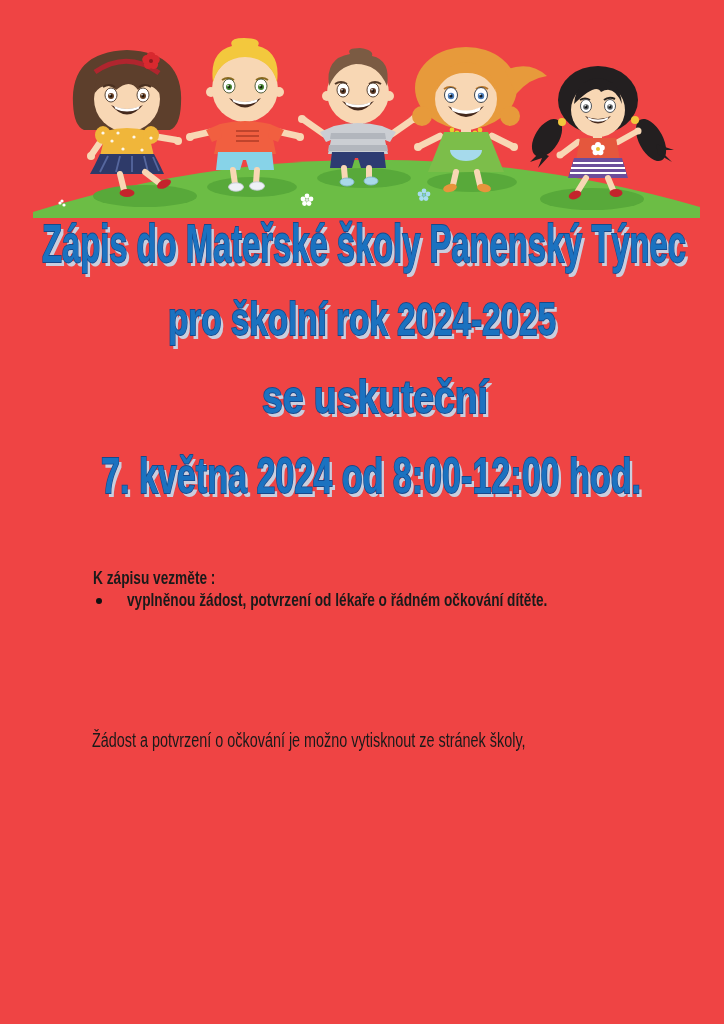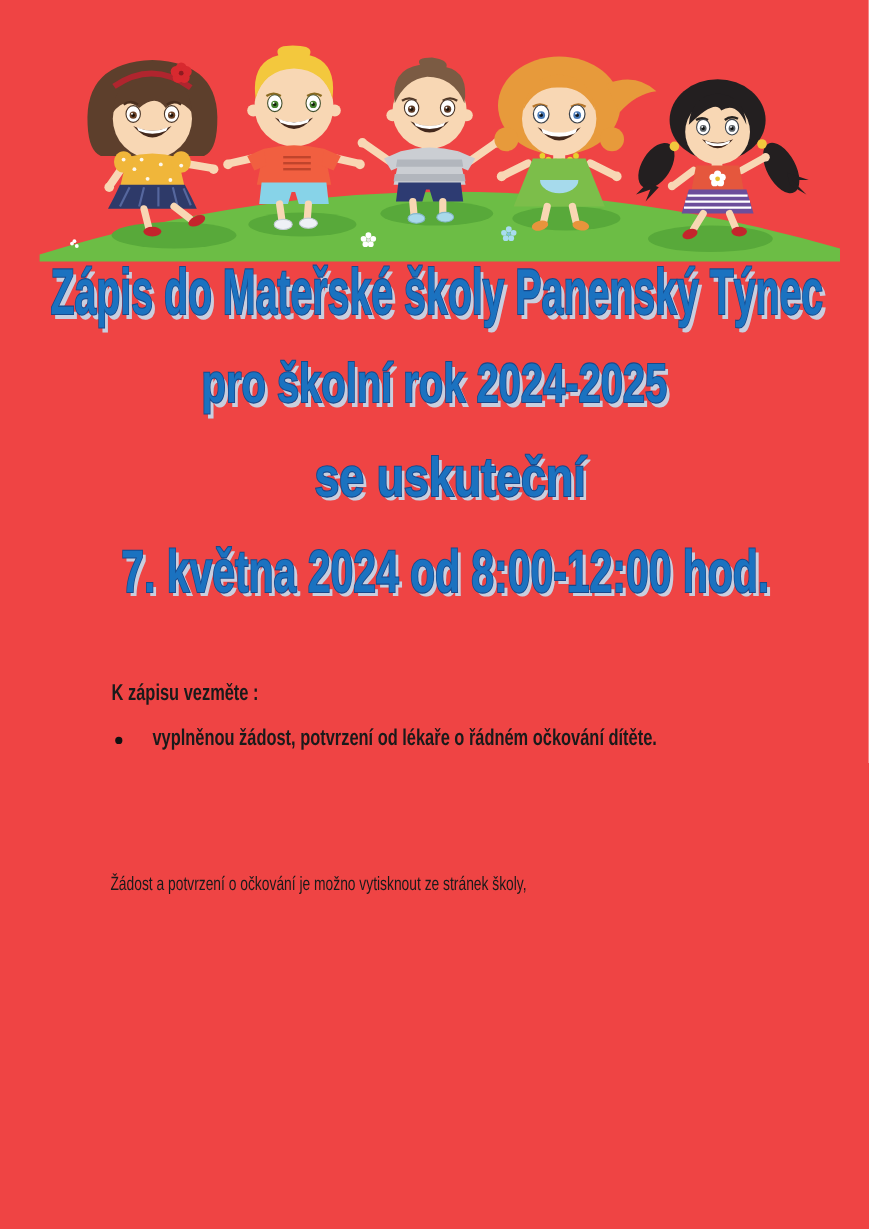--- a/index.html
+++ b/index.html
@@ -6,27 +6,27 @@
   body{width:724px;height:1024px;position:relative;overflow:hidden;
        font-family:"Liberation Sans","DejaVu Sans",sans-serif;}
   .page{position:absolute;left:0;top:0;width:724px;height:1024px;background:#ef4444;overflow:hidden;}
   .illu{position:absolute;left:0;top:0;width:724px;height:220px;}
   .headline{position:absolute;left:0;top:210px;width:724px;height:310px;}
   .headline text{font-family:"Liberation Sans","DejaVu Sans",sans-serif;font-weight:bold;}
   .bodytext{position:absolute;left:0;top:0;width:724px;height:1024px;color:#1a1a1a;}
   .squeeze{display:inline-block;transform:scaleX(0.72);transform-origin:0 50%;white-space:pre;}
   .chk-title{position:absolute;left:93px;top:567px;margin:0;font-size:19px;font-weight:700;}
   .bullet-row{position:absolute;left:95px;height:24px;}
-  .bullet-row.r1{top:605px;}
+  .bullet-row.r1{top:589px;}
   .bullet-row.r2{top:641px;}
   .dot{position:absolute;left:1px;top:9px;width:6px;height:6px;border-radius:50%;background:#111;}
   .btxt{font-size:19px;font-weight:700;}
   .btxt.t1{margin-left:32px;}
   .btxt.t2{margin-left:26px;}
-  .note-line{position:absolute;left:92px;margin:0;font-size:16px;font-weight:400;}
+  .note-line{position:absolute;left:92px;margin:0;font-size:20px;font-weight:400;}
   .note-line.l1{top:729px;}
   .note-line.l2{top:767px;}
 </style>
 </head>
 <body>
 
 <div class="page">
 
   <svg class="illu" viewBox="0 0 724 220">
 

